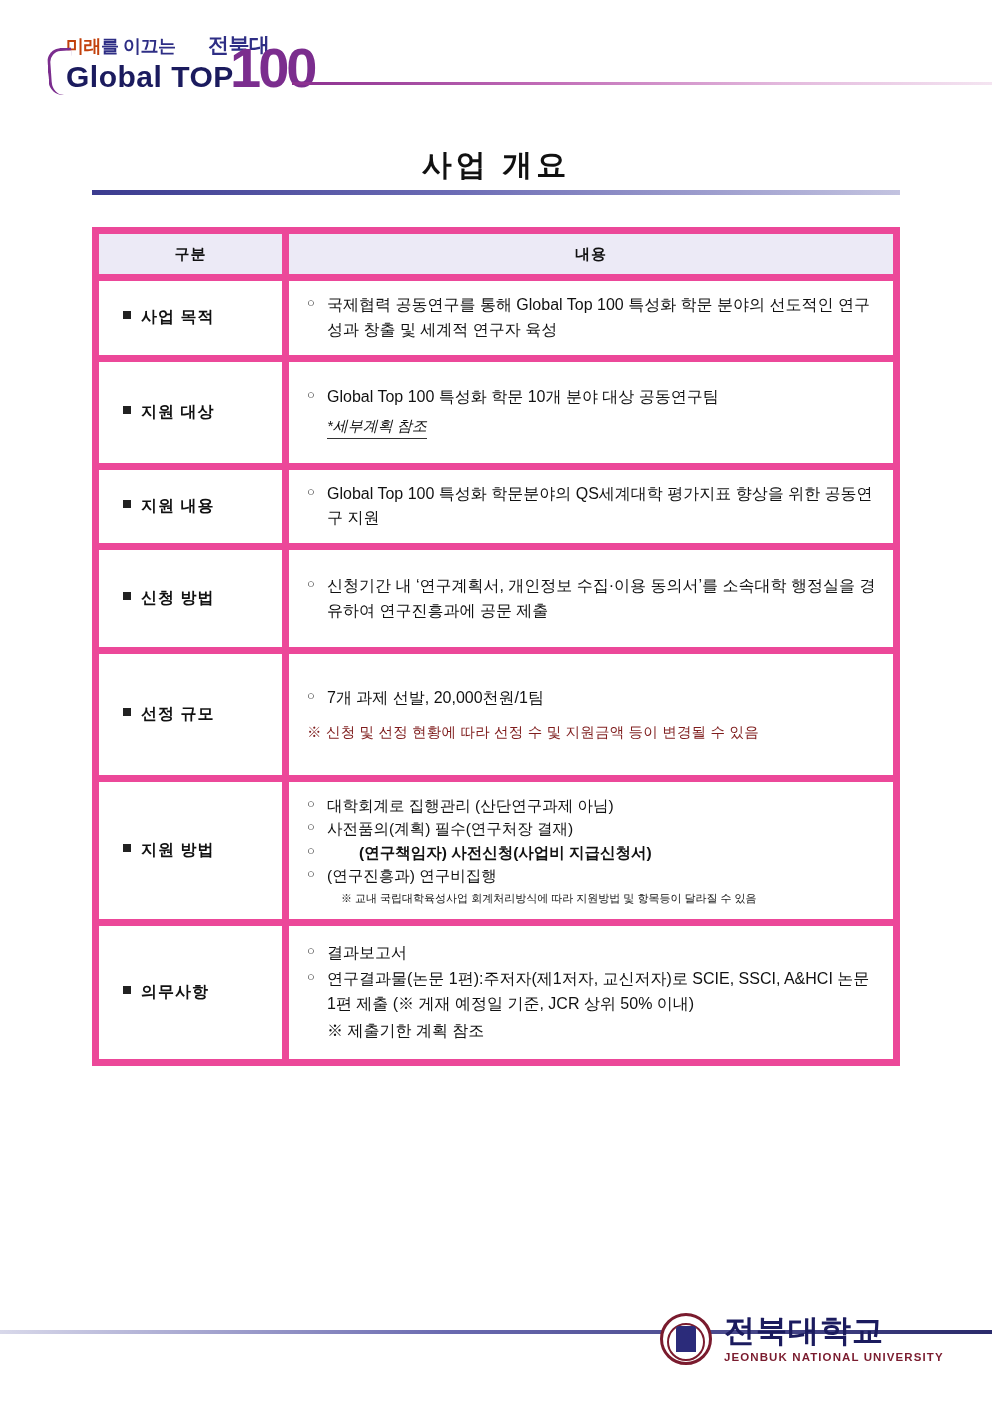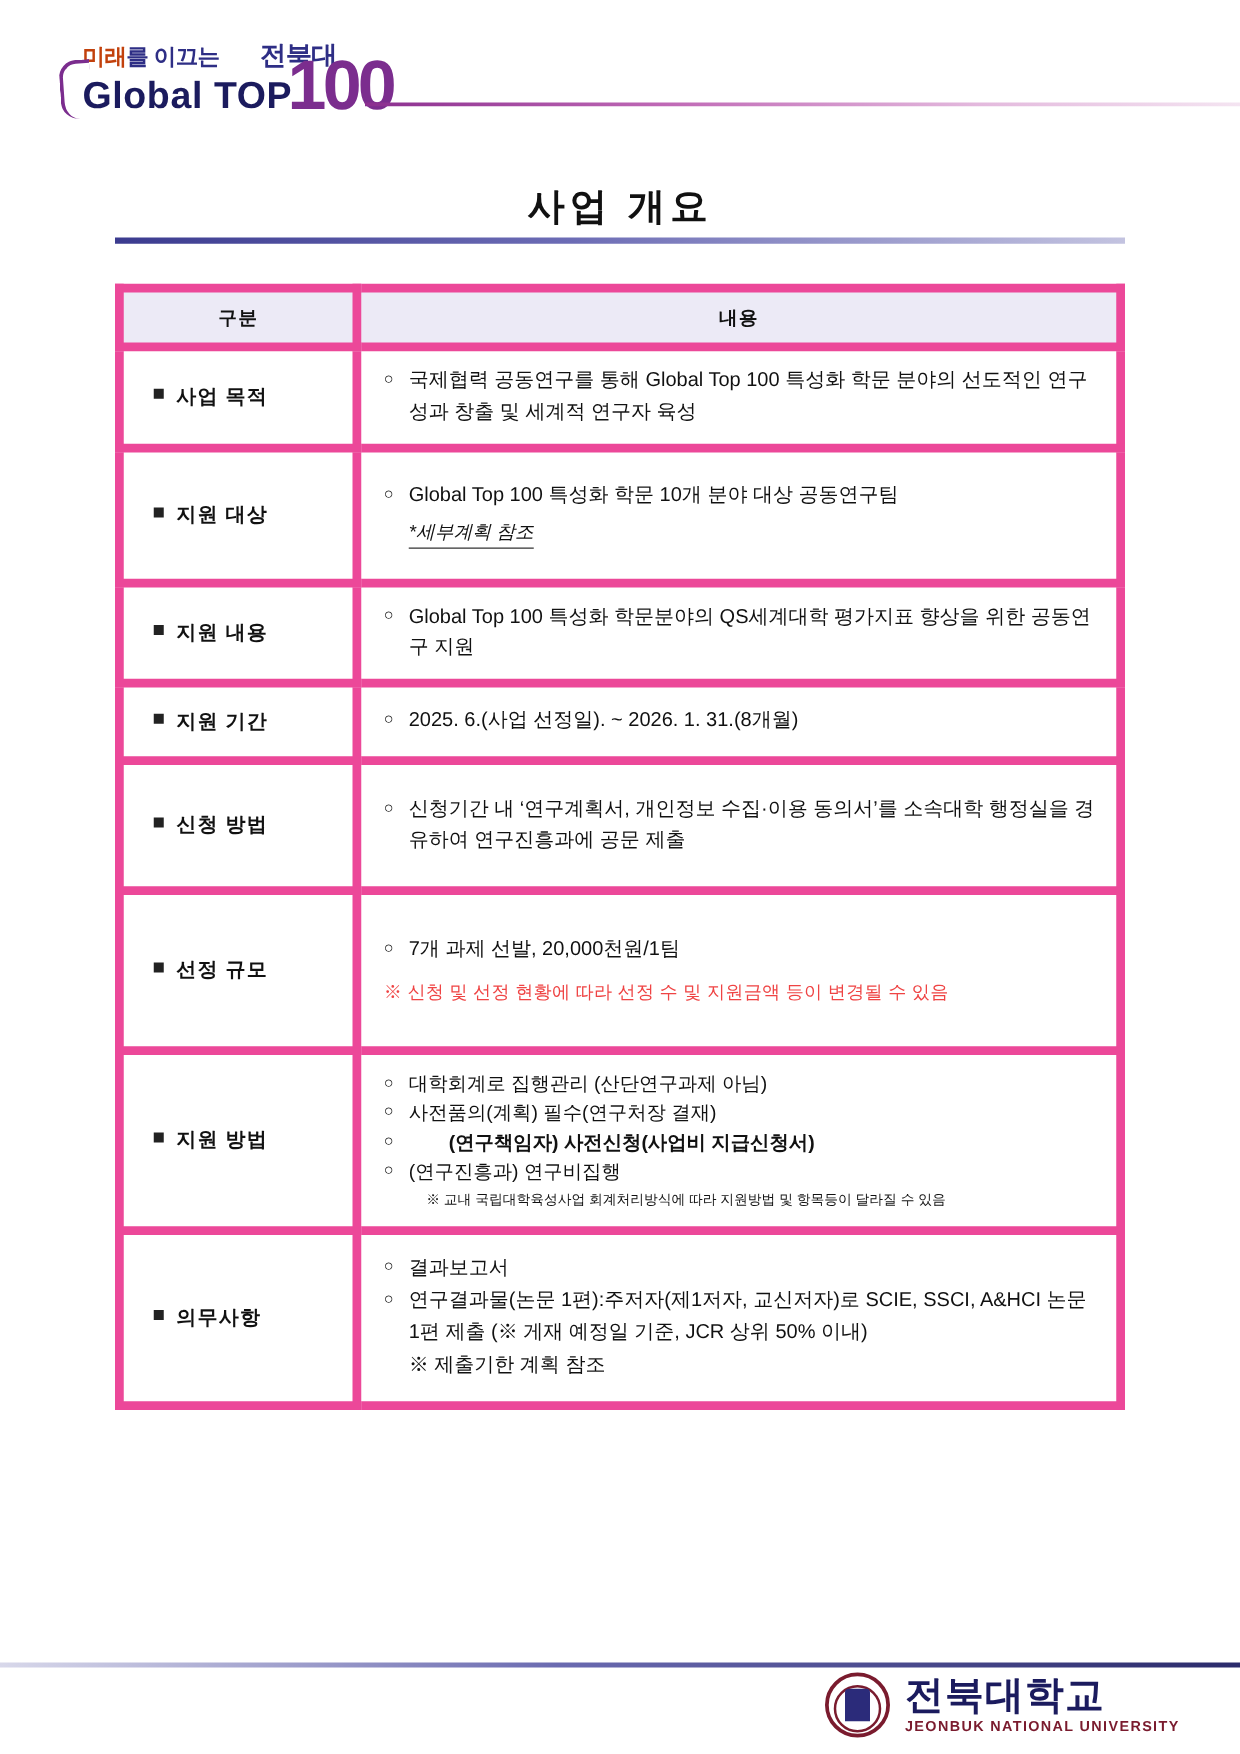--- a/index.html
+++ b/index.html
@@ -166,21 +166,21 @@
     margin-top: 4px;
     margin-left: 20px;
     display: inline-block;
     border-bottom: 1px solid #333;
     padding-bottom: 1px;
     font-style: italic;
   }
   .note-star {
     font-size: 14.5px;
     margin-top: 10px;
-    color: #ef4444;
+    color: #7f1d1d;
     letter-spacing: 0.2px;
   }
   .tiny-note {
     font-size: 11px;
     color: #111;
     margin-top: 3px;
     margin-left: 34px;
     letter-spacing: 0px;
   }
   .compact .bullet-row { margin-top: 0; }
@@ -195,21 +195,20 @@
     width: 992px;
     height: 4px;
     background: linear-gradient(to right, #d8d8ea 0%, #6a6ab0 45%, #2b2b6b 100%);
   }
   .footer-logo {
     position: absolute;
     left: 660px;
     top: 1313px;
     display: flex;
     align-items: center;
-    margin-top: 25px;
   }
   .crest {
     width: 52px;
     height: 52px;
     border-radius: 50%;
     background: #ffffff;
     border: 3px solid #7a1b2e;
     position: relative;
     box-sizing: border-box;
   }
@@ -316,31 +315,20 @@
         <span class="sq"></span><span>지원 내용</span>
       </td>
       <td class="cell-body">
         <div class="bullet-row">
           <span class="bmark">○</span>
           <span class="btext">Global Top 100 특성화 학문분야의 QS세계대학 평가지표 향상을 위한 공동연구 지원</span>
         </div>
       </td>
     </tr>
 
-    <tr style="height:62px;">
-      <td class="cell-label">
-        <span class="sq"></span><span>지원 기간</span>
-      </td>
-      <td class="cell-body">
-        <div class="bullet-row">
-          <span class="bmark">○</span>
-          <span class="btext">2025. 6.(사업 선정일). ~ 2026. 1. 31.(8개월)</span>
-        </div>
-      </td>
-    </tr>
 
     <tr style="height:104px;">
       <td class="cell-label">
         <span class="sq"></span><span>신청 방법</span>
       </td>
       <td class="cell-body">
         <div class="bullet-row">
           <span class="bmark">○</span>
           <span class="btext">신청기간 내 ‘연구계획서, 개인정보 수집·이용 동의서’를 소속대학 행정실을 경유하여 연구진흥과에 공문 제출</span>
         </div>

